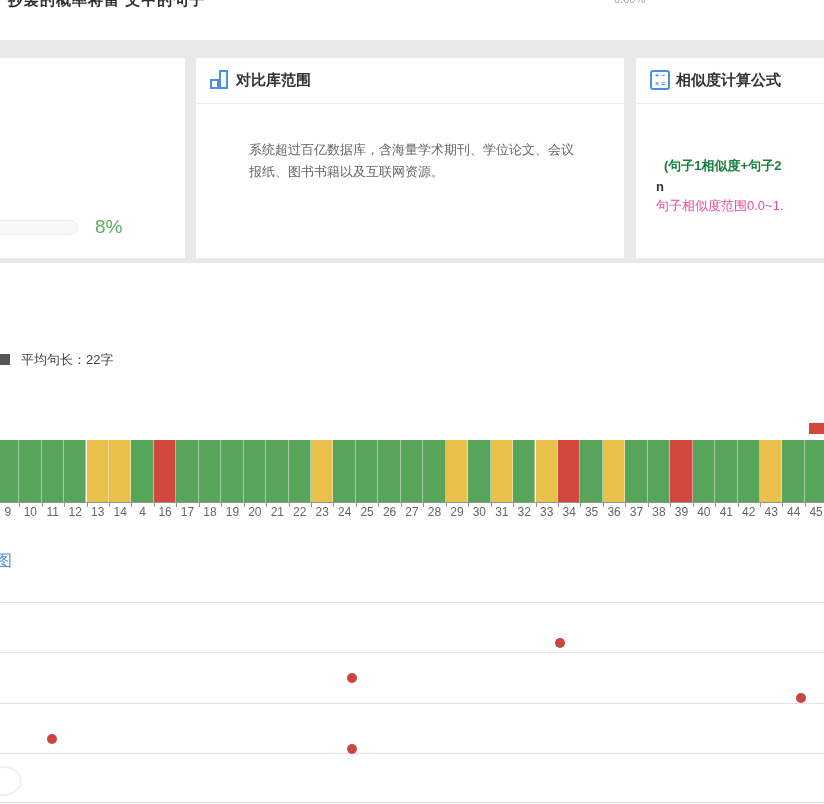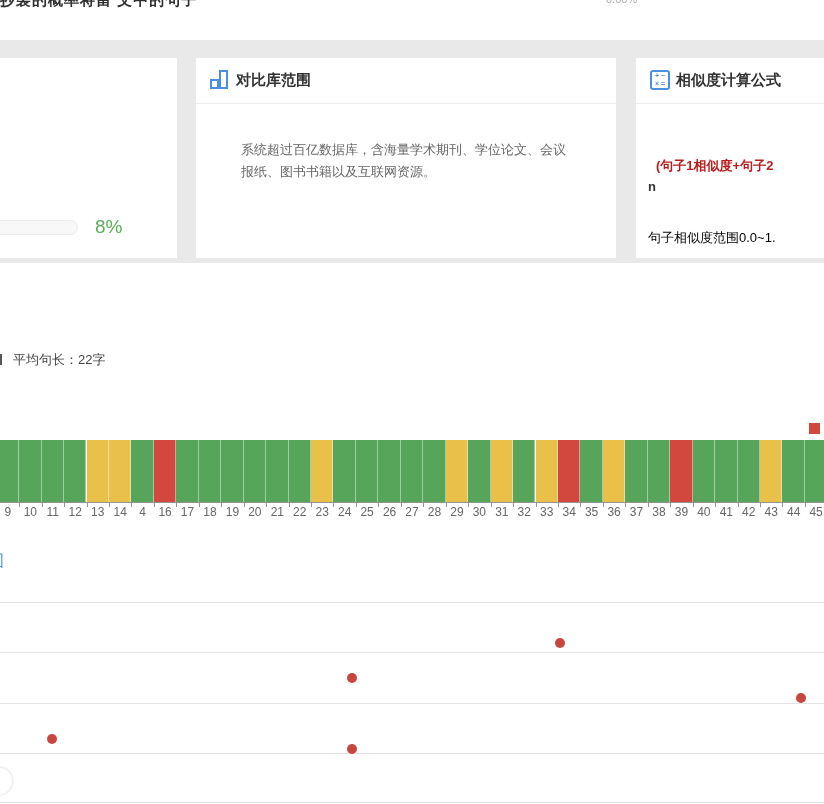--- a/index.html
+++ b/index.html
@@ -2,21 +2,21 @@
 <html><head>
 <meta charset="utf-8">
 <style>
   html,body{margin:0;padding:0;}
   body{
     width:824px;height:804px;position:relative;overflow:hidden;
     background:#ffffff;
     font-family:"Liberation Sans","DejaVu Sans",sans-serif;
     color:#333;
   }
-  .abs{position:absolute;}
+  .abs{position:absolute;padding-left:8px;}
   
   .clip-box{overflow:hidden;}
   .top-heading-inner{
     display:block;margin-top:-9px;font-size:15px;font-weight:700;color:#2f2f2f;
     white-space:nowrap;letter-spacing:1px;
   }
   .topright-inner{display:block;margin-top:-7px;font-size:11px;color:#a9a9a9;white-space:nowrap;}
   
   .gray-band{left:0;top:40px;width:824px;height:223px;background:#e9e9e9;}
   .card{background:#fff;top:58px;height:200px;}
@@ -31,23 +31,23 @@
   
   .icon-bars{position:absolute;left:14px;top:12px;width:20px;height:20px;}
   .icon-bars .b1{position:absolute;left:0;bottom:1px;width:5px;height:6px;border:2px solid #4a8fe2;background:#fff;}
   .icon-bars .b2{position:absolute;left:9px;bottom:1px;width:5px;height:15px;border:2px solid #4a8fe2;background:#fff;}
   
   .icon-calc{
     position:absolute;left:14px;top:12px;width:16px;height:16px;border:2px solid #4a8fe2;border-radius:3px;
     font-size:7px;line-height:8px;color:#4a8fe2;text-align:center;font-weight:700;background:#fff;
   }
   .card-body-text{font-size:13px;color:#666;line-height:22px;}
-  .formula-line1{font-size:13px;font-weight:700;color:#b91c1c;white-space:nowrap;}
+  .formula-line1{font-size:13px;font-weight:700;color:#15803d;white-space:nowrap;}
   .formula-line2{font-size:13px;font-weight:700;color:#333;}
-  .formula-line3{font-size:13px;color:#000000;white-space:nowrap;margin-top:32px;}
+  .formula-line3{font-size:13px;color:#ec4899;white-space:nowrap;}
   
   .progress-track{
     position:absolute;left:-30px;top:162px;width:106px;height:13px;border-radius:8px;
     background:#f8f8f8;border:1px solid #ececec;
   }
   .progress-value{position:absolute;left:95px;top:158px;font-size:19px;color:#5bad5b;}
   .avg-len{left:13px;top:351px;font-size:13px;color:#444;}
   .avg-sliver{left:0;top:354px;width:2px;height:11px;background:#555;}
   
   .legend-red{left:809px;top:423px;width:11px;height:11px;background:#d2483e;}

